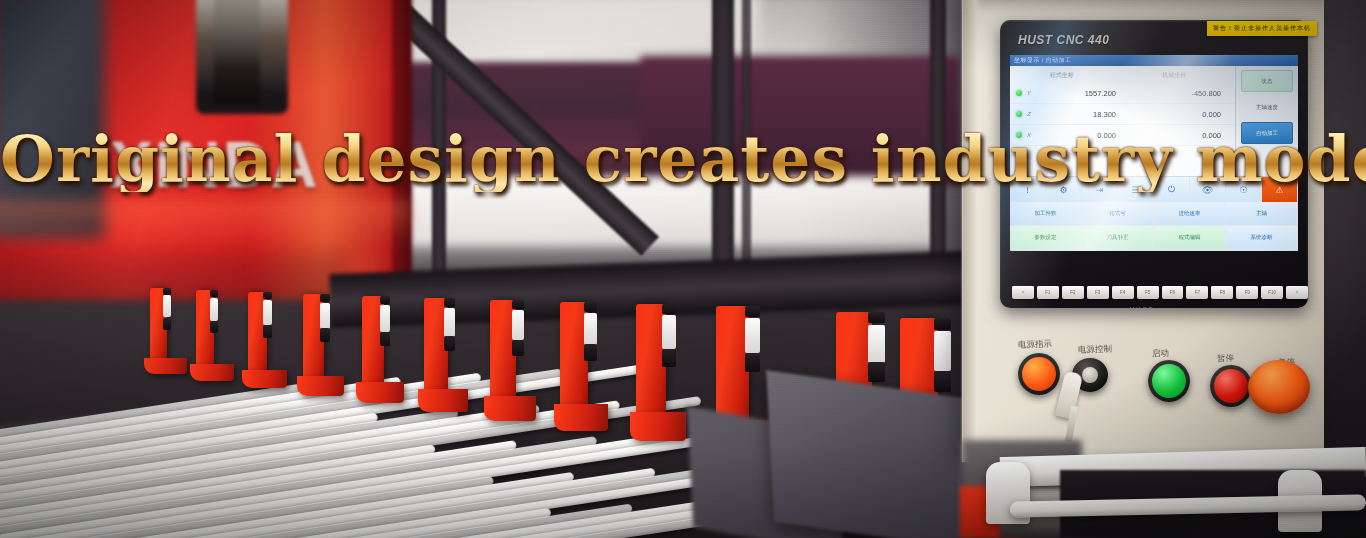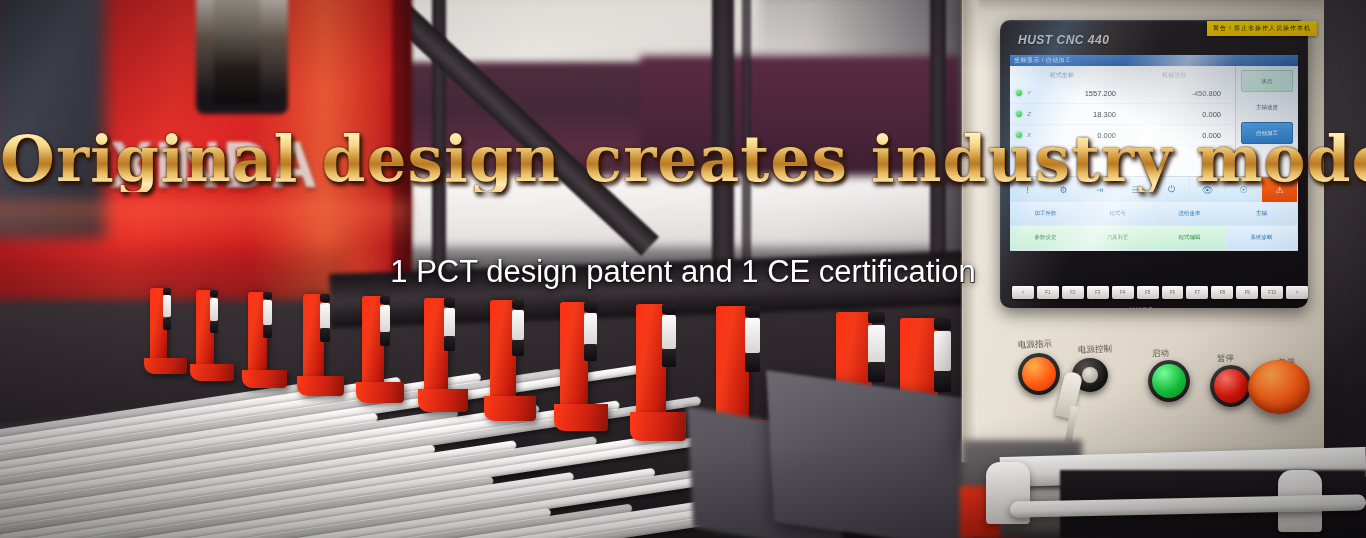--- a/index.html
+++ b/index.html
@@ -743,16 +743,15 @@
   <div class="rail-bracket" style="left:1278px; top:470px;"></div>
   <div class="layer" id="rail-bar"></div>
 
   <div class="layer" id="vignette"></div>
   <div class="layer" id="grain"></div>
 
   <div id="headline-stroke">Original design creates industry model</div>
   <div id="headline">Original design creates industry model</div>
 
   <div id="sub">
-    <span class="l2">1 PCT design patent and 1 CE certification</span>
   </div>
 
 </div>
 
 </body></html>

